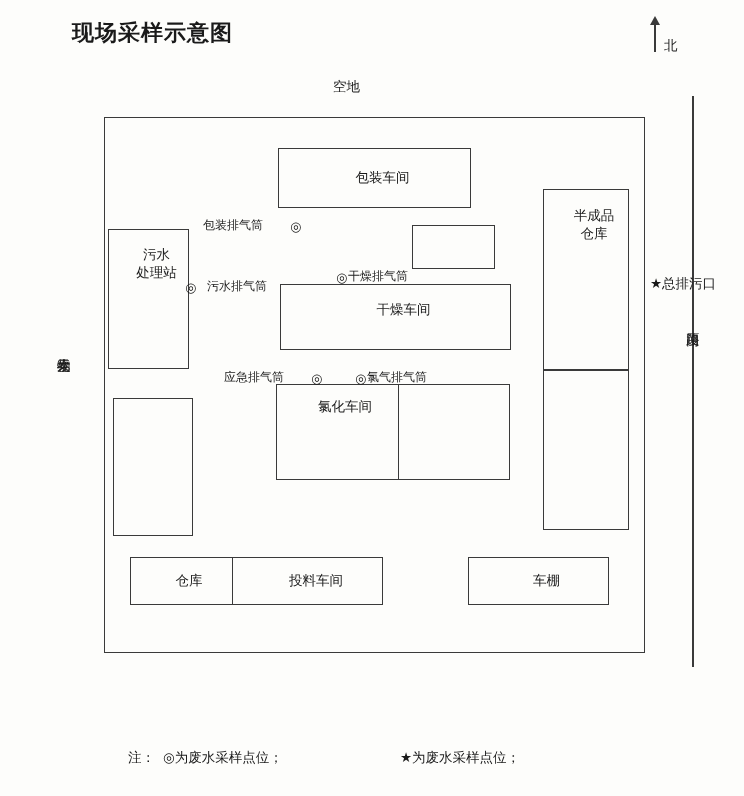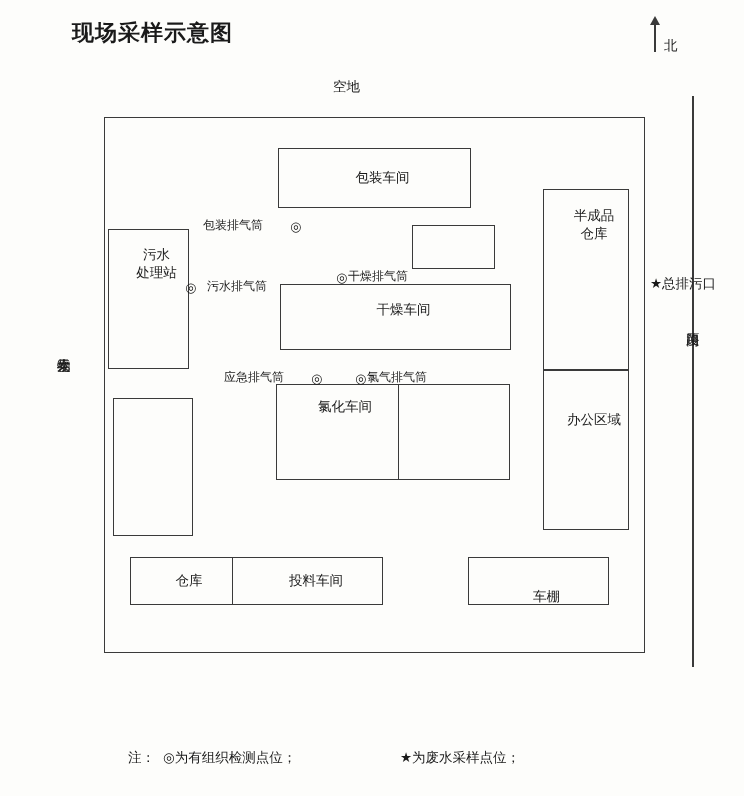--- a/index.html
+++ b/index.html
@@ -111,46 +111,45 @@
 处理站</div>
 
   <div class="box" style="left:280px; top:284px; width:231px; height:66px;"></div>
   <div class="boxlabel" style="left:280px; top:284px; width:231px; height:52px;">干燥车间</div>
 
   <div class="box" style="left:276px; top:384px; width:234px; height:96px;"></div>
   <div class="line" style="left:398px; top:384px; width:1px; height:96px;"></div>
   <div class="boxlabel" style="left:276px; top:390px; width:122px; height:34px;">氯化车间</div>
 
   <div class="box" style="left:543px; top:370px; width:86px; height:160px;"></div>
-  <div class="boxlabel" style="left:543px; top:400px; width:86px; height:40px;">办公区域</div>
 
   <div class="box" style="left:113px; top:398px; width:80px; height:138px;"></div>
 
   <div class="box" style="left:130px; top:557px; width:253px; height:48px;"></div>
   <div class="line" style="left:232px; top:557px; width:1px; height:48px;"></div>
   <div class="boxlabel" style="left:130px; top:557px; width:102px; height:48px;">仓库</div>
   <div class="boxlabel" style="left:233px; top:557px; width:150px; height:48px;">投料车间</div>
 
   <div class="box" style="left:468px; top:557px; width:141px; height:48px;"></div>
-  <div class="boxlabel" style="left:468px; top:557px; width:141px; height:48px;margin-top:16px;">车棚</div>
+  <div class="boxlabel" style="left:468px; top:557px; width:141px; height:48px;">车棚</div>
 
   <div class="txt lbl-sm" style="left:203px; top:219px;">包装排气筒</div>
   <div class="marker" style="left:290px; top:220px;">◎</div>
 
   <div class="marker" style="left:336px; top:271px;">◎</div>
   <div class="txt lbl-sm" style="left:348px; top:270px;">干燥排气筒</div>
 
   <div class="marker" style="left:185px; top:281px;">◎</div>
   <div class="txt lbl-sm" style="left:195px; top:280px;margin-left:12px;">污水排气筒</div>
 
   <div class="txt lbl-sm" style="left:224px; top:371px;">应急排气筒</div>
   <div class="marker" style="left:311px; top:372px;">◎</div>
 
   <div class="marker" style="left:355px; top:372px;">◎</div>
   <div class="txt lbl-sm" style="left:367px; top:371px;">氯气排气筒</div>
 
   <div class="txt lbl" style="left:650px; top:276px;">★总排污口</div>
 
   <div class="txt note" style="left:128px; top:750px;">注：</div>
-  <div class="txt note" style="left:163px; top:750px;">◎为有组织检测点位；</div>
+  <div class="txt note" style="left:163px; top:750px;">◎为废水采样点位；</div>
   <div class="txt note" style="left:400px; top:750px;">★为废水采样点位；</div>
 
 </div>
 
 </body></html>

